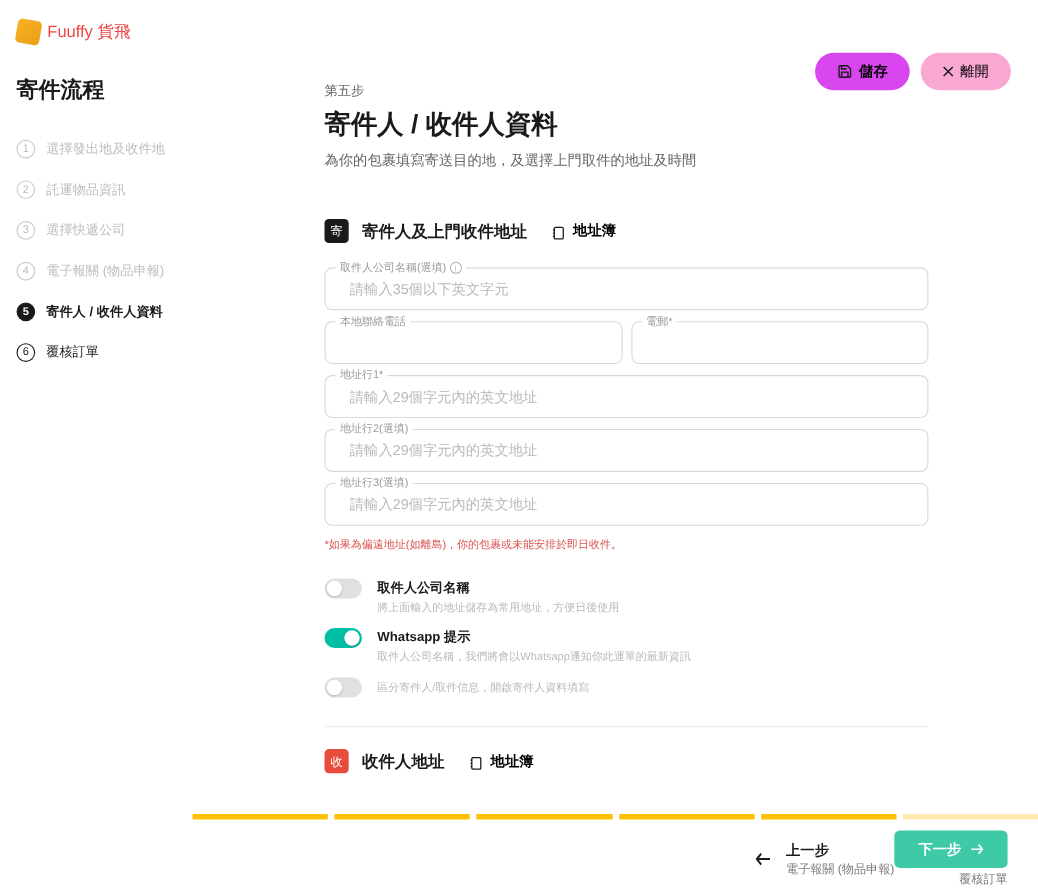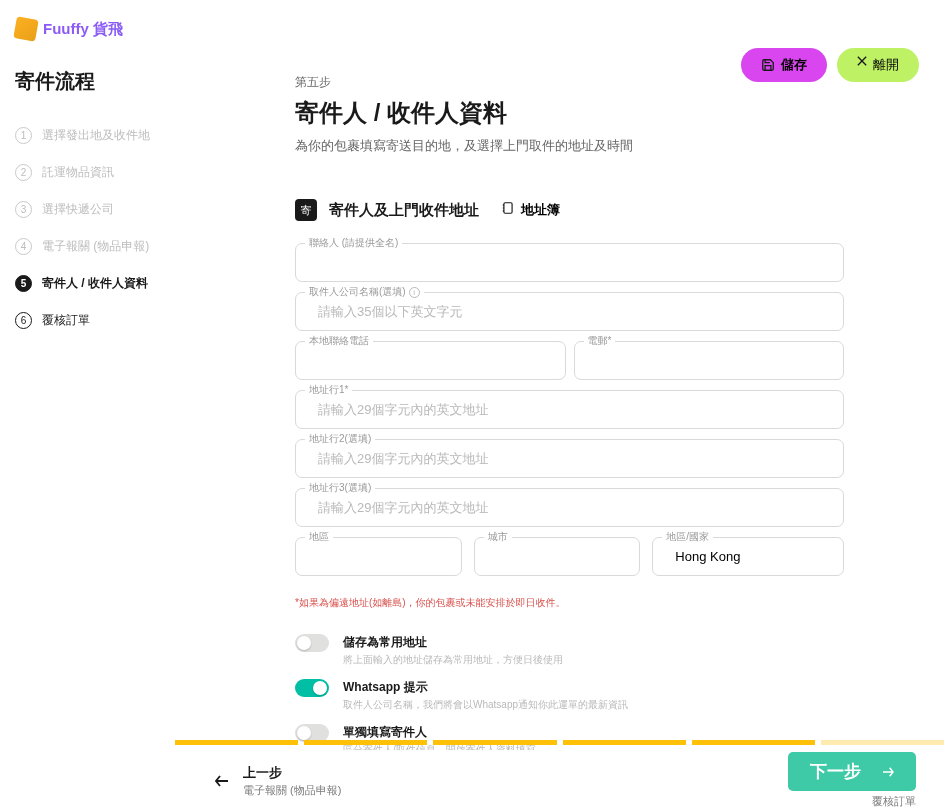--- a/index.html
+++ b/index.html
@@ -1,46 +1,46 @@
 <!DOCTYPE html>
 <html><head>
   <meta charset="utf-8">
   <style>
     * { box-sizing: border-box; margin: 0; padding: 0; font-family: -apple-system, BlinkMacSystemFont, "Segoe UI", "Microsoft YaHei", sans-serif; }
     body { background: #fff; width: 944px; height: 810px; overflow: hidden; position: relative; }
     
     .sidebar { position: absolute; left: 0; top: 0; width: 175px; height: 100%; padding: 18px 0 0 15px; }
     .logo { display: flex; align-items: center; gap: 6px; margin-bottom: 28px; }
     .logo-icon { width: 22px; height: 22px; background: linear-gradient(135deg, #fdb022, #e8a018); border-radius: 4px; transform: rotate(10deg); }
-    .logo-text { font-size: 15px; font-weight: 700; color: #8b5cf6; }
+    .logo-text { font-size: 15px; font-weight: 400; color: #ef4444; }
     .sidebar-title { font-size: 20px; font-weight: 700; color: #1a1a1a; margin-bottom: 22px; }
     .sidebar-steps { list-style: none; }
     .sidebar-steps li { display: flex; align-items: center; gap: 10px; padding: 10px 0; font-size: 12px; color: #bdbdbd; }
     .sidebar-steps li.active { color: #1a1a1a; font-weight: 600; }
     .sidebar-steps li.done { color: #1a1a1a; }
     .step-num { display: inline-flex; align-items: center; justify-content: center; width: 17px; height: 17px; border-radius: 50%; border: 1px solid #c9c9c9; font-size: 10px; color: #bdbdbd; }
     .sidebar-steps li.active .step-num { background: #1a1a1a; color: #fff; border-color: #1a1a1a; }
     .sidebar-steps li.done .step-num { border-color: #1a1a1a; color: #1a1a1a; }
     
     .topbar { position: absolute; top: 48px; right: 25px; display: flex; gap: 10px; }
     .btn-save { display: flex; align-items: center; gap: 6px; background: #d946ef; border: none; border-radius: 20px; padding: 8px 20px; font-size: 13px; font-weight: 600; cursor: pointer; }
     .btn-save svg { width: 14px; height: 14px; }
-    .btn-exit { display: flex; gap: 6px; background: #bef264; border: none; border-radius: 20px; padding: 8px 20px; font-size: 13px; font-weight: 500; cursor: pointer; }
+    .btn-exit { display: flex; align-items: center; gap: 6px; background: #f9a8d4; border: none; border-radius: 20px; padding: 8px 20px; font-size: 13px; font-weight: 500; cursor: pointer; }
     .btn-exit svg { width: 10px; height: 10px; }
     
     .main { position: absolute; left: 175px; top: 0; right: 0; padding: 74px 100px 0 120px; }
     .step-label { font-size: 12px; color: #666; margin-bottom: 6px; }
     .page-title { font-size: 24px; font-weight: 700; color: #1a1a1a; margin-bottom: 8px; }
     .page-sub { font-size: 13px; color: #666; margin-bottom: 44px; }
     
     .section-hdr { display: flex; align-items: center; gap: 12px; margin-bottom: 22px; }
     .sq-badge { width: 22px; height: 22px; background: #1a1a1a; color: #fff; display: inline-flex; align-items: center; justify-content: center; font-size: 11px; border-radius: 4px; }
     .sq-badge.red { background: #e74c3c; }
     .section-title { font-size: 15px; font-weight: 700; color: #1a1a1a; }
-    .addr-book { margin-left: 10px; display: flex; align-items: flex-start; gap: 6px; font-size: 13px; font-weight: 600; cursor: pointer; }
+    .addr-book { margin-left: 10px; display: flex; align-items: flex-end; gap: 6px; font-size: 13px; font-weight: 600; cursor: pointer; }
     .addr-book svg { width: 14px; height: 14px; }
     
     .form-row { position: relative; margin-bottom: 10px; }
     .fld-label { position: absolute; top: -7px; left: 10px; font-size: 10px; color: #9a9a9a; background: #fff; padding: 0 4px; z-index: 1; display: flex; align-items: center; gap: 3px; }
     .fld-label .info { width: 11px; height: 11px; border-radius: 50%; border: 1px solid #b9b9b9; display: inline-flex; align-items: center; justify-content: center; font-size: 8px; color: #b9b9b9; }
     .txt-input { width: 100%; border: 1px solid #d9d9d9; border-radius: 7px; padding: 11px 22px; font-size: 13px; outline: none; }
     .txt-input::placeholder { color: #b9b9b9; }
     
     .row-2 { display: flex; gap: 8px; }
     .row-2 > .form-row { flex: 1; }
@@ -57,27 +57,27 @@
     .toggle.on::after { left: 18px; }
     .toggle-txt .t1 { font-size: 12px; font-weight: 600; color: #1a1a1a; }
     .toggle-txt .t2 { font-size: 10px; color: #b9b9b9; margin-top: 2px; }
     
     .divider { height: 1px; background: #ececec; margin: 20px 0; }
     
     .progress-bar { position: absolute; left: 175px; right: 0; bottom: 65px; height: 5px; display: flex; gap: 6px; padding: 0 0; }
     .progress-bar .seg { flex: 1; background: #ffc107; }
     .progress-bar .seg.dim { background: #ffeab0; }
     
-    .footer { position: absolute; left: 175px; right: 0; bottom: 0; height: 60px; background: #fff; display: flex; align-items: center; justify-content: space-between; padding: 0 28px 0 40px; border-top: 1px solid #fff; }
+    .footer { position: absolute; left: 175px; right: 0; bottom: 0; height: 60px; background: #fff; display: flex; align-items: center; justify-content: flex-end; padding: 0 28px 0 40px; border-top: 1px solid #fff; }
     .back { display: flex; align-items: center; gap: 14px; cursor: pointer; }
     .back svg { width: 14px; height: 12px; }
     .back-txt .b1 { font-size: 13px; font-weight: 700; color: #1a1a1a; }
     .back-txt .b2 { font-size: 11px; color: #7a7a7a; margin-top: 1px; }
     .next { text-align: right; }
-    .btn-next { display: inline-flex; align-items: center; gap: 21px; background: #3ec9a7; color: #fff; border: none; border-radius: 5px; padding: 8px 22px; font-size: 17px; font-weight: 600; cursor: pointer; }
+    .btn-next { display: inline-flex; align-items: center; gap: 8px; background: #3ec9a7; color: #fff; border: none; border-radius: 5px; padding: 8px 22px; font-size: 13px; font-weight: 600; cursor: pointer; }
     .btn-next svg { width: 12px; height: 10px; }
     .next-sub { font-size: 11px; color: #7a7a7a; margin-top: 3px; }
   </style>
 </head>
 <body>
 
 <div class="sidebar">
   <div class="logo">
     <span class="logo-icon"></span>
     <span class="logo-text">Fuuffy 貨飛</span>
@@ -141,24 +141,20 @@
           <rect x="5" y="3" width="14" height="18" rx="2"></rect>
           <line x1="3" y1="7" x2="5" y2="7"></line>
           <line x1="3" y1="12" x2="5" y2="12"></line>
           <line x1="3" y1="17" x2="5" y2="17"></line>
         </svg>
       <span>地址簿</span>
     </span>
   </div>
 
   <div class="form-row">
-    <span class="fld-label">聯絡人 (請提供全名)</span>
-    <input class="txt-input" style="">
-  </div>
-  <div class="form-row">
     <span class="fld-label">
         <span>取件人公司名稱(選填)</span>
         <span class="info">i</span>
       </span>
     <input class="txt-input" placeholder="請輸入35個以下英文字元" style="">
   </div>
   <div class="row-2">
     <div class="form-row">
       <span class="fld-label">本地聯絡電話</span>
       <input class="txt-input" style="">
@@ -173,55 +169,40 @@
     <input class="txt-input" placeholder="請輸入29個字元內的英文地址" style="">
   </div>
   <div class="form-row">
     <span class="fld-label">地址行2(選填)</span>
     <input class="txt-input" placeholder="請輸入29個字元內的英文地址" style="">
   </div>
   <div class="form-row">
     <span class="fld-label">地址行3(選填)</span>
     <input class="txt-input" placeholder="請輸入29個字元內的英文地址" style="">
   </div>
-  <div class="row-3">
-    <div class="form-row">
-      <span class="fld-label">地區</span>
-      <input class="txt-input" style="">
-    </div>
-    <div class="form-row">
-      <span class="fld-label">城市</span>
-      <input class="txt-input" style="">
-    </div>
-    <div class="form-row">
-      <span class="fld-label">地區/國家</span>
-      <input class="txt-input" value="Hong Kong" style="">
-    </div>
-  </div>
 
   <div class="note">*如果為偏遠地址(如離島)，你的包裹或未能安排於即日收件。</div>
 
   <div class="toggle-row">
     <div class="toggle"></div>
     <div class="toggle-txt">
-      <div class="t1">儲存為常用地址</div>
+      <div class="t1">取件人公司名稱</div>
       <div class="t2">將上面輸入的地址儲存為常用地址，方便日後使用</div>
     </div>
   </div>
   <div class="toggle-row">
     <div class="toggle on"></div>
     <div class="toggle-txt">
       <div class="t1">Whatsapp 提示</div>
       <div class="t2">取件人公司名稱，我們將會以Whatsapp通知你此運單的最新資訊</div>
     </div>
   </div>
   <div class="toggle-row">
     <div class="toggle"></div>
     <div class="toggle-txt">
-      <div class="t1">單獨填寫寄件人</div>
       <div class="t2">區分寄件人/取件信息，開啟寄件人資料填寫</div>
     </div>
   </div>
 
   <div class="divider"></div>
 
   <div class="section-hdr">
     <span class="sq-badge red">收</span>
     <span class="section-title">收件人地址</span>
     <span class="addr-book">

